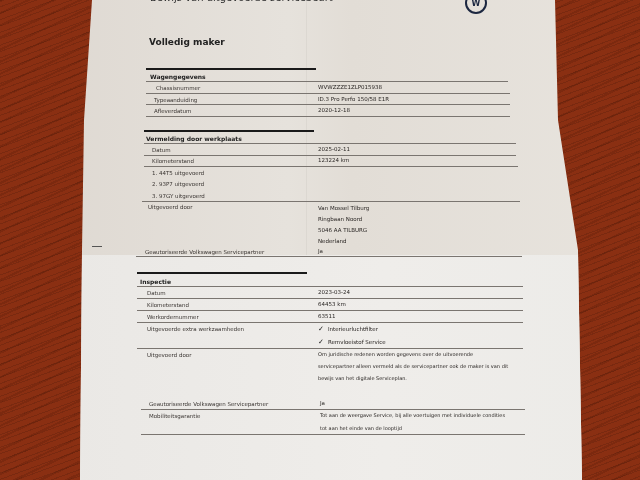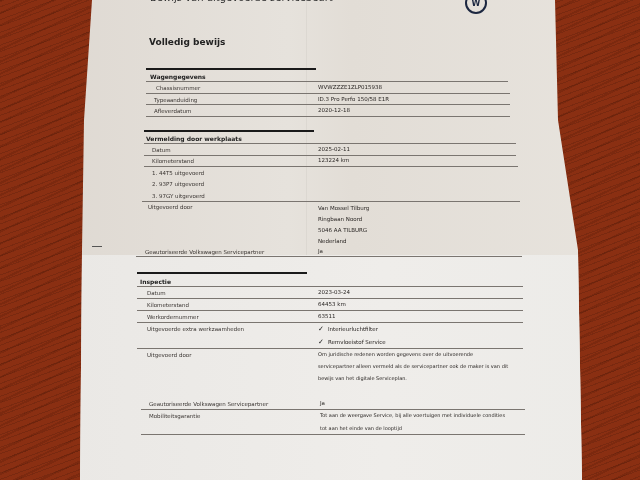--- a/index.html
+++ b/index.html
@@ -33,21 +33,21 @@
 <body>
 
 <div class="paper"></div>
 <div class="paper-lower"></div>
 <div class="fold"></div>
 <div class="dash"></div>
 
 <div class="doc">
   <div class="header-title">Bewijs van uitgevoerde servicebeurt</div>
   <div class="vw-logo">W</div>
-  <div class="doc-title">Volledig bewijs</div>
+  <div class="doc-title">Volledig maker</div>
 
   <div class="sec-bar" style="left:146px;top:68px;"></div>
   <div class="sec-title" style="left:150px;top:73px;">Wagengegevens</div>
   <div class="rule" style="left:146px;top:81px;width:362px;"></div>
   <div class="lbl" style="left:156px;top:85px;">Chassisnummer</div>
   <div class="val" style="left:318px;top:84px;">WVWZZZE1ZLP015938</div>
   <div class="rule" style="left:146px;top:93px;width:364px;"></div>
   <div class="lbl" style="left:154px;top:97px;">Typeaanduiding</div>
   <div class="val" style="left:318px;top:96px;">ID.3 Pro Perfo 150/58 E1R</div>
   <div class="rule" style="left:146px;top:104px;width:364px;"></div>

